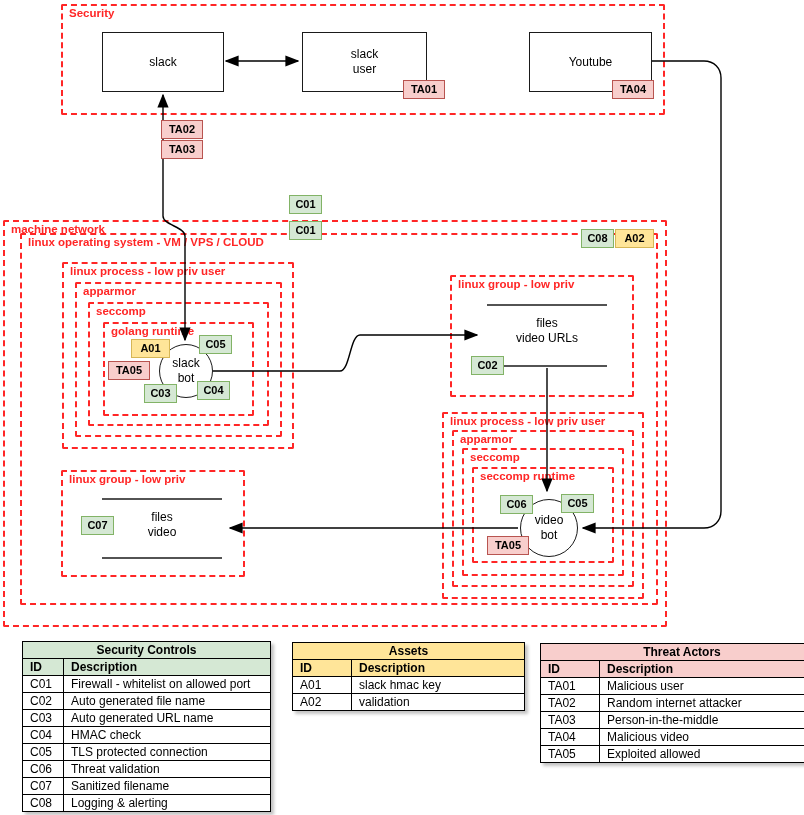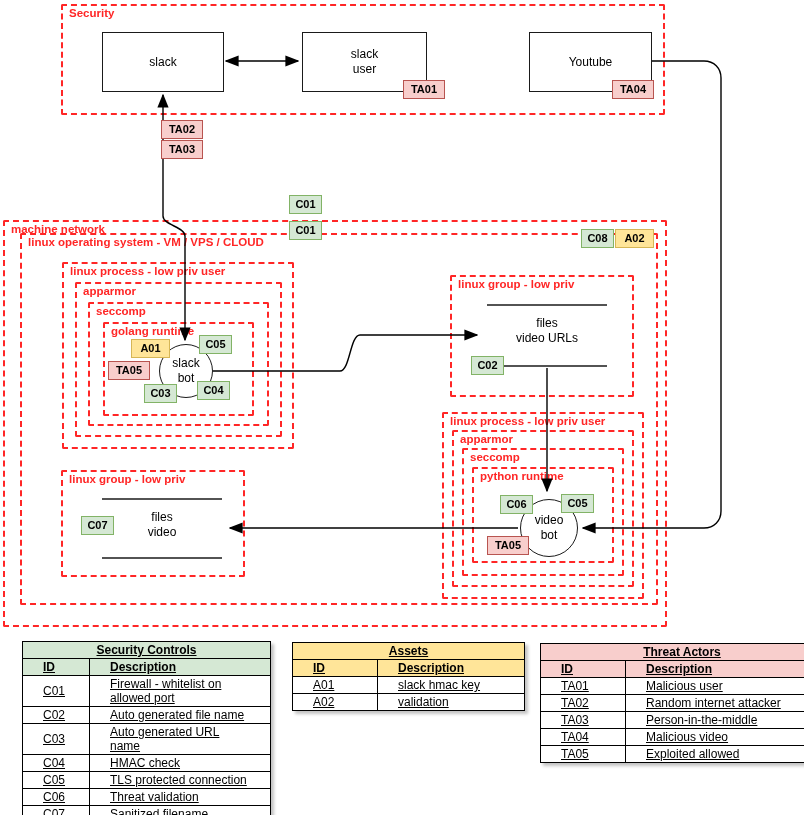--- a/index.html
+++ b/index.html
@@ -23,22 +23,22 @@
 
   .badge{position:absolute;z-index:30;border:1.5px solid;font-weight:bold;
          font-size:11px;height:17px;line-height:17px;text-align:center;
          background:#fff;box-sizing:content-box;}
   .b-control{background:#d5e8d4;border-color:#82b366;width:31px;}
   .b-threat{background:#f8cecc;border-color:#b85450;width:40px;}
   .b-asset{background:#ffe599;border-color:#d6b656;width:37px;}
 
   table.dtable{position:absolute;border-collapse:collapse;font-size:12px;
                background:#fff;box-shadow:3px 3px 3px #c4c4c4;z-index:40;}
-  table.dtable td,table.dtable th{border:1px solid;padding:1px 20px;text-align:left;
-               line-height:14px;text-decoration:underline;}
+  table.dtable td,table.dtable th{border:1px solid;padding:1px 7px;text-align:left;
+               line-height:14px;}
   table.dtable th.title{text-align:center;font-weight:bold;}
   .t-green td,.t-green th{border-color:#82b366;}
   .t-green th{background:#d5e8d4;}
   .t-yellow td,.t-yellow th{border-color:#d6b656;}
   .t-yellow th{background:#ffe599;margin-top:32px;}
   .t-yellow td,.t-yellow th{padding:5px 4px;}
   .t-red td,.t-red th{border-color:#b85450;}
   .t-red th{background:#f8cecc;}
   .col-id-sm{width:26px;}
   .col-id-md{width:44px;}
@@ -80,21 +80,21 @@
   <div class="boundary" style="left:442px;top:412px;width:198px;height:183px;">
     <span class="blabel">linux process - low priv user</span>
   </div>
   <div class="boundary" style="left:452px;top:430px;width:178px;height:153px;">
     <span class="blabel">apparmor</span>
   </div>
   <div class="boundary" style="left:462px;top:448px;width:158px;height:124px;">
     <span class="blabel">seccomp</span>
   </div>
   <div class="boundary" style="left:472px;top:467px;width:138px;height:92px;">
-    <span class="blabel">python runtime</span>
+    <span class="blabel">seccomp runtime</span>
   </div>
 
   <div class="boundary" style="left:61px;top:470px;width:180px;height:103px;">
     <span class="blabel">linux group - low priv</span>
   </div>
 
   <svg class="stores" width="804" height="815">
     <g stroke="#1a1a1a" stroke-width="1.5">
       <line x1="487" y1="305" x2="607" y2="305"></line>
       <line x1="487" y1="366" x2="607" y2="366"></line>

